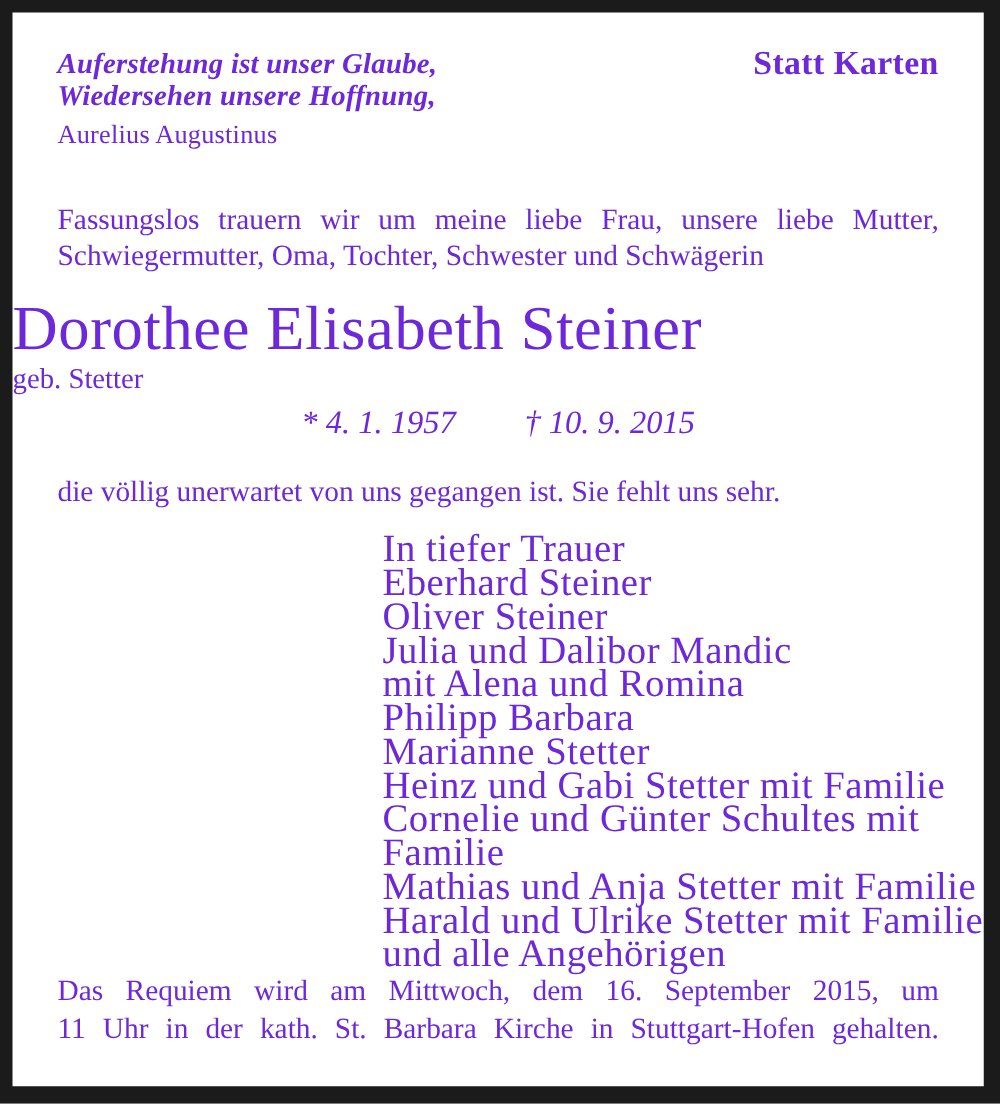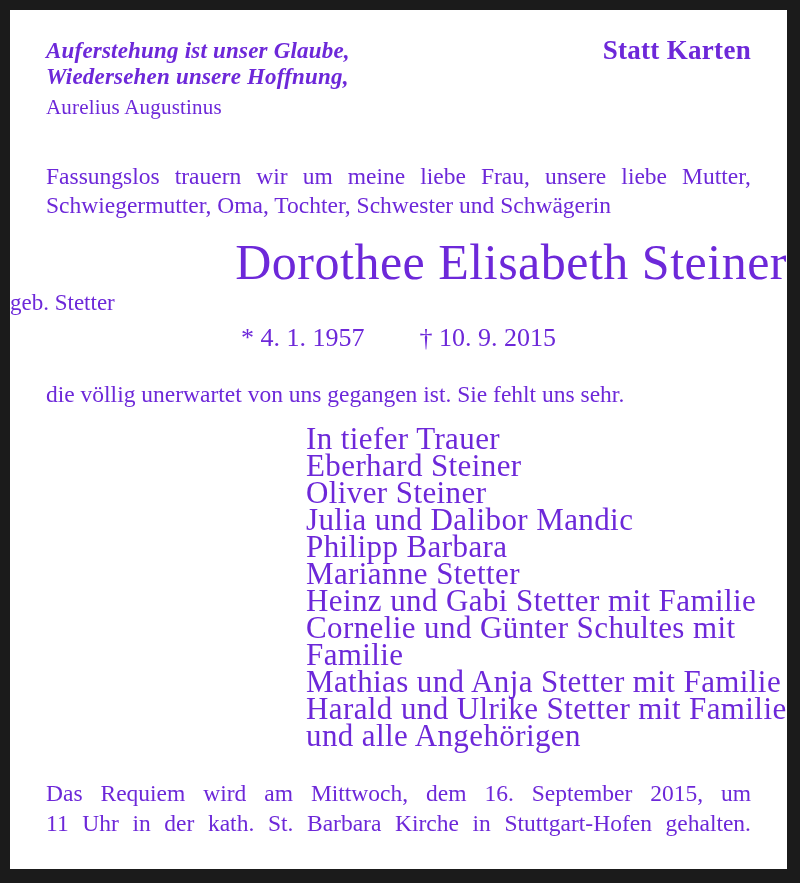--- a/index.html
+++ b/index.html
@@ -58,21 +58,21 @@
   .stretch {
     text-align: justify;
     text-align-last: justify;
   }
   .name {
     position: absolute;
     top: 225px;
     left: 0;
     right: 0;
     margin: 0;
-    text-align: right;
+    text-align: left;
     font-weight: normal;
     font-size: 50px;
     line-height: 54px;
     letter-spacing: 0.5px;
   }
   .maiden {
     position: absolute;
     top: 280px;
     left: 0;
     right: 0;
@@ -83,20 +83,21 @@
   .dates {
     position: absolute;
     top: 313px;
     left: 0;
     right: 0;
     display: flex;
     justify-content: center;
     gap: 55px;
     font-size: 26px;
     line-height: 30px;
+    font-style: italic;
   }
   .sentence {
     position: absolute;
     top: 370px;
     left: 36px;
     right: 36px;
     font-size: 23.5px;
     line-height: 29px;
   }
   .mourning {
@@ -143,20 +144,21 @@
     <span>† 10. 9. 2015</span>
   </div>
 
   <div class="sentence">die völlig unerwartet von uns gegangen ist. Sie fehlt uns sehr.</div>
 
   <div class="mourning">
     <div>In tiefer Trauer</div>
     <div>Eberhard Steiner</div>
     <div>Oliver Steiner</div>
     <div>Julia und Dalibor Mandic</div>
+    <div>mit Alena und Romina</div>
     <div>Philipp Barbara</div>
     <div>Marianne Stetter</div>
     <div>Heinz und Gabi Stetter mit Familie</div>
     <div>Cornelie und Günter Schultes mit Familie</div>
     <div>Mathias und Anja Stetter mit Familie</div>
     <div>Harald und Ulrike Stetter mit Familie</div>
     <div>und alle Angehörigen</div>
   </div>
 
   <div class="closing">

